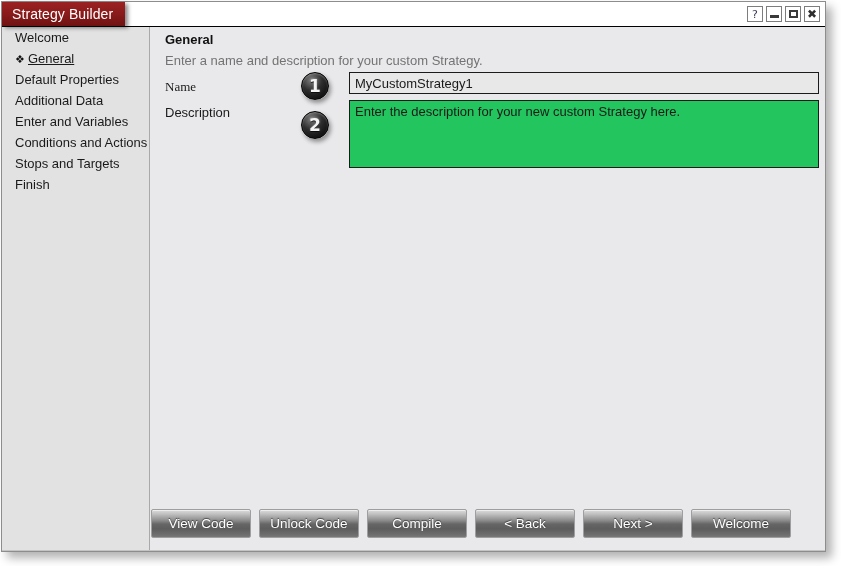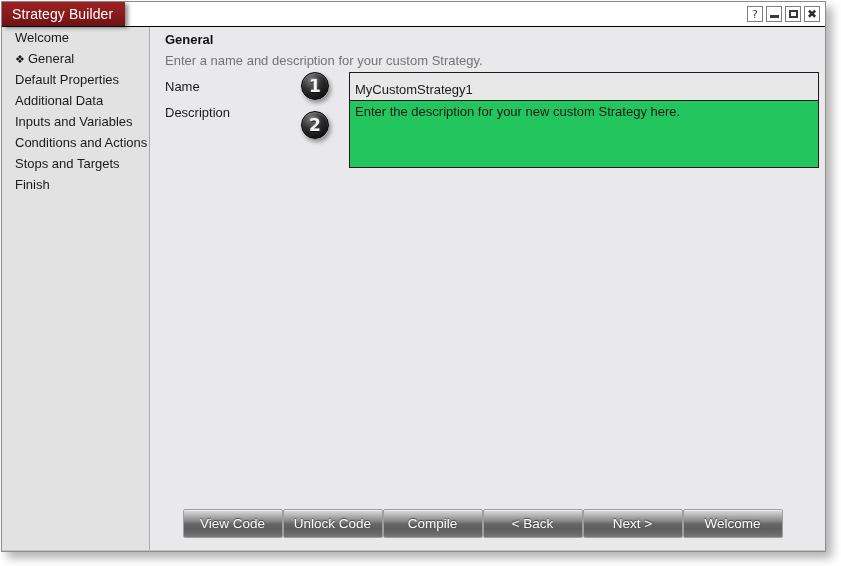--- a/index.html
+++ b/index.html
@@ -128,20 +128,21 @@
     height: 21px;
     line-height: 21px;
     padding-left: 13px;
     font-size: 13px;
     color: #1a1a1a;
     white-space: nowrap;
     position: relative;
   }
   .nav-item.current {
     padding-left: 13px;
+    text-decoration: underline;
   }
   .nav-marker {
     display: inline-block;
     width: 13px;
     font-size: 11px;
     color: #111;
     font-family: "DejaVu Sans", sans-serif;
   }
 
   .content {
@@ -168,21 +169,21 @@
     font-size: 13px;
     color: #737373;
   }
 
   .field-label {
     position: absolute;
     left: 14px;
     font-size: 13px;
     color: #1a1a1a;
   }
-  .lbl-name { top: 52px; }
+  .lbl-name { top: 52px; font-family: Liberation Serif, serif; }
   .lbl-desc { top: 78px; }
 
   
   .badge {
     position: absolute;
     left: 150px;
     width: 28px;
     height: 28px;
     border-radius: 50%;
     background: radial-gradient(circle at 36% 26%, #7e7e7e 0%, #2e2e2e 42%, #101010 78%, #050505 100%);
@@ -206,21 +207,21 @@
     left: 198px;
     top: 45px;
     width: 470px;
     height: 22px;
     background: #e8e8e8;
     border: 1px solid #1b1b1b;
     box-sizing: border-box;
     font-family: "Liberation Sans", sans-serif;
     font-size: 13px;
     color: #1a1a1a;
-    padding: 16px 5px;
+    padding: 4px 5px;
     outline: none;
   }
 
   .desc-input {
     position: absolute;
     left: 198px;
     top: 73px;
     width: 470px;
     height: 68px;
     background: #22c55e;
@@ -237,23 +238,23 @@
 
   
   .buttonbar {
     position: absolute;
     left: 0;
     right: 0;
     bottom: 0;
     height: 56px;
     display: flex;
     align-items: center;
-    justify-content: center;
+    justify-content: flex-start;
     padding-right: 11px;
-    gap: 0;
+    gap: 8px;
     box-sizing: border-box;
   }
 
   .btn {
     height: 29px;
     min-width: 100px;
     padding: 0 10px;
     border: 1px solid #9e9e9e;
     border-radius: 2px;
     box-sizing: border-box;
@@ -314,21 +315,21 @@
         <div class="nav-item current">
           <span class="nav-marker">❖</span><span>General</span>
         </div>
         <div class="nav-item">
           <span>Default Properties</span>
         </div>
         <div class="nav-item">
           <span>Additional Data</span>
         </div>
         <div class="nav-item">
-          <span>Inputs and Variables</span>
+          <span>Enter and Variables</span>
         </div>
         <div class="nav-item">
           <span>Conditions and Actions</span>
         </div>
         <div class="nav-item">
           <span>Stops and Targets</span>
         </div>
         <div class="nav-item">
           <span>Finish</span>
         </div>

